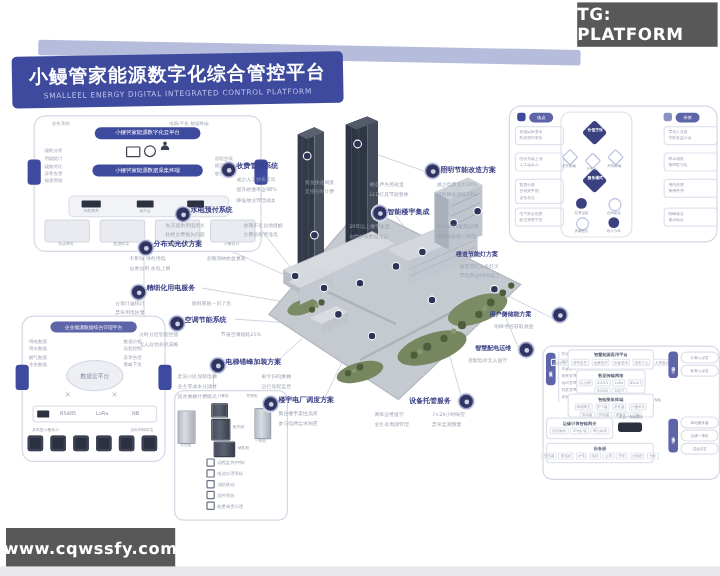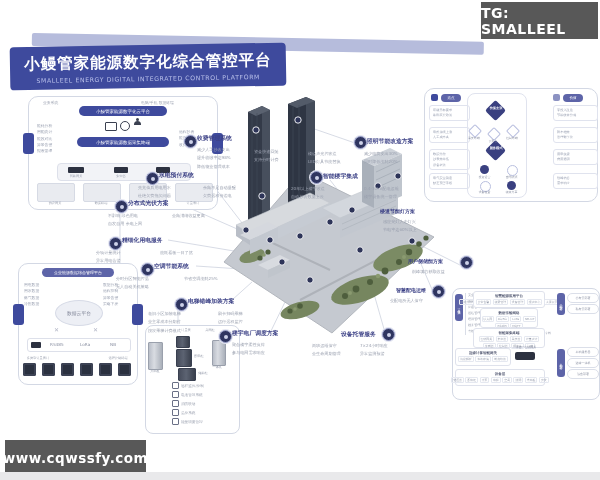--- a/index.html
+++ b/index.html
@@ -178,21 +178,21 @@
   <g stroke="#6a7086" stroke-width="0.8" fill="none">
     <path d="M90 158 L90 151 M87 153 L90 156 L93 153"></path>
     <path d="M152 158 L152 151 M149 153 L152 156 L155 153"></path>
     <path d="M48 358 L48 352 M45.5 353.5 L48 356 L50.5 353.5"></path>
     <path d="M76 358 L76 352 M73.5 353.5 L76 356 L78.5 353.5"></path>
     <path d="M104 358 L104 352 M101.5 353.5 L104 356 L106.5 353.5"></path>
   </g>
 </svg>
 
 <div class="wm" style="left:481px;top:2px;width:117px;height:37px;font-size:14px;">
-  <span>TG: SMALLEEL</span>
+  <span>TG: PLATFORM</span>
 </div>
 <div class="wm" style="left:5px;top:440px;width:141px;height:36px;font-size:13.5px;">
   <span>www.cqwssfy.com</span>
 </div>
 <div class="band"></div>
 <div class="banner">
   <div class="zh">小鳗管家能源数字化综合管控平台</div>
   <div class="en">SMALLEEL ENERGY DIGITAL INTEGRATED CONTROL PLATFORM</div>
 </div>
 <div class="strip"></div>

